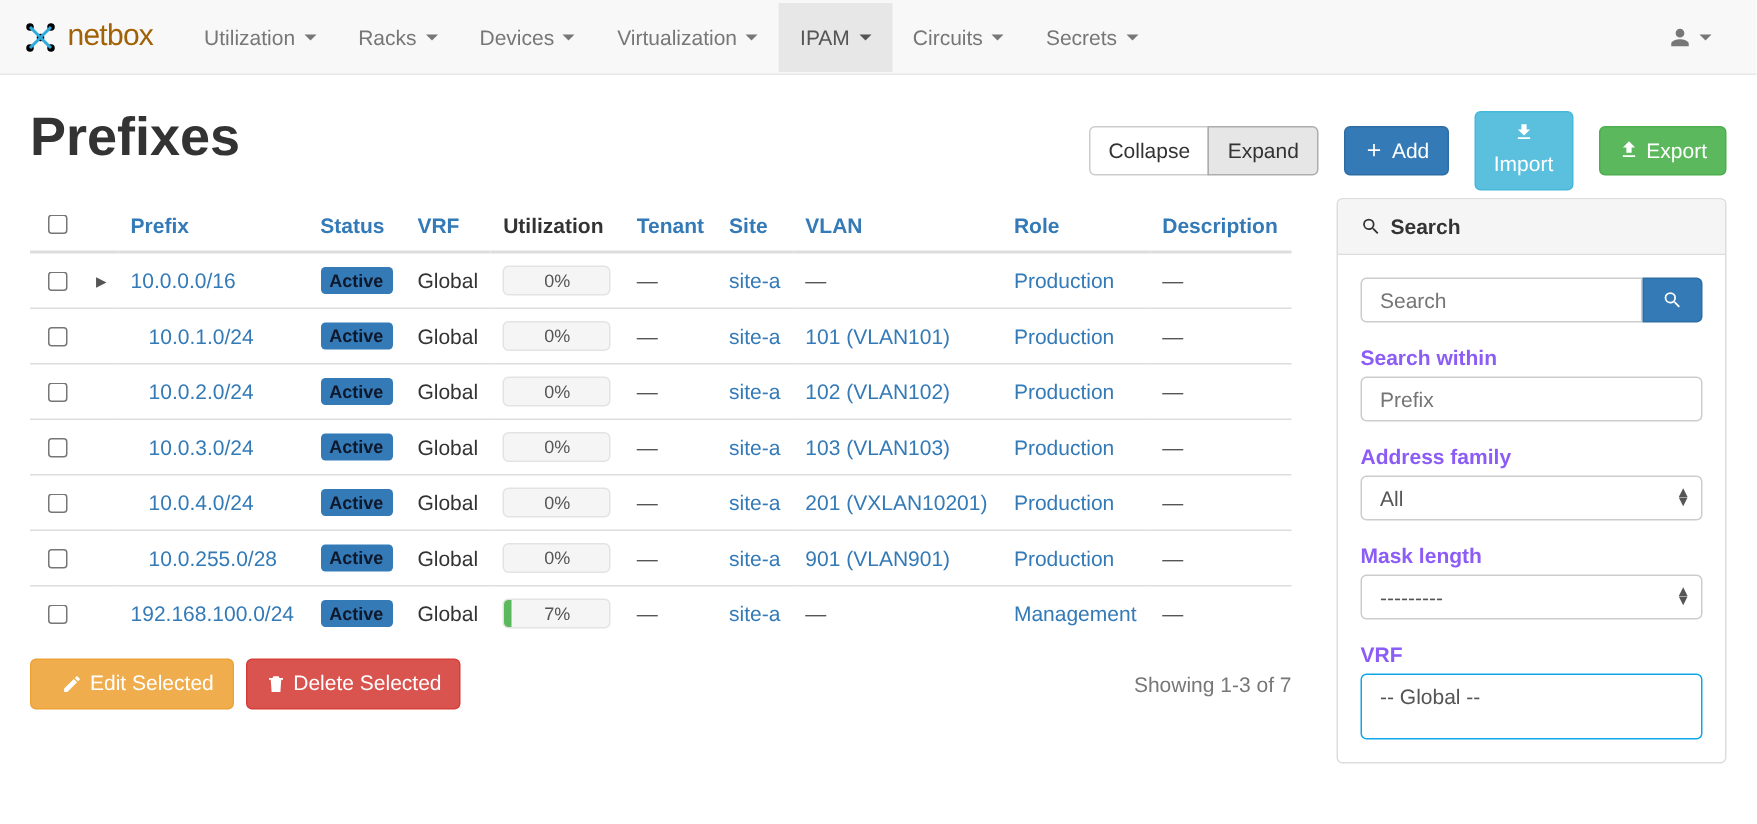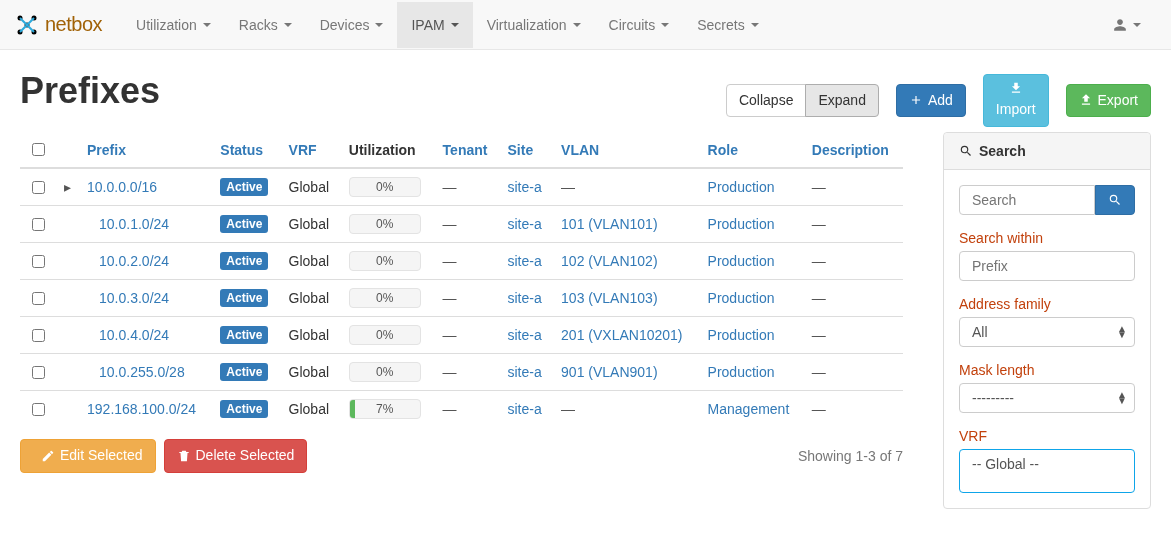--- a/index.html
+++ b/index.html
@@ -82,35 +82,35 @@
   .btn-primary { background: #337ab7; color: #fff; border-color: #2e6da4; }
   .btn-info    { background: #5bc0de; color: #fff; border-color: #46b8da; flex-direction: column; }
   .btn-success { background: #5cb85c; color: #fff; border-color: #4cae4c; }
   .btn-warning { background: #f0ad4e; color: #fff; border-color: #eea236; padding-left: 20px; }
   .btn-danger  { background: #d9534f; color: #fff; border-color: #d43f3a; }
   .btn-group { display:flex; }
   .btn-group .btn:first-child { border-radius:4px 0 0 4px; }
   .btn-group .btn:last-child { border-radius:0 4px 4px 0; margin-left:-1px;}
   .columns { display:flex; gap:30px; }
   .col-main { flex: 1; }
-  .col-side { width: 208px; margin-left: 10px; }
+  .col-side { width: 260px; }
   table.prefix-table { width: 100%; border-collapse: collapse; }
   table.prefix-table th, table.prefix-table td {
     padding: 8px;
     border-top: 1px solid #ddd;
     text-align: left;
     vertical-align: middle;
   }
   table.prefix-table thead th { border-top:none; border-bottom: 2px solid #ddd; font-weight:700;}
   table.prefix-table thead th a { color:#337ab7; }
   .checkbox-cell { width: 28px; }
   .toggle-cell { width:14px; color:#555; text-align:right; padding-right:0;}
   .label-status {
     display:inline-block;
-    background:#337ab7; color:#ffffff;
+    background:#337ab7; color:#0f172a;
     font-size:12px; font-weight:700;
     padding:2px 6px; border-radius:3px;
   }
   .util-bar {
     position:relative;
     background:#f5f5f5;
     border:1px solid #e3e3e3;
     border-radius:4px;
     height:20px;
     width:72px;
@@ -134,21 +134,21 @@
   .panel-heading {
     background:#f5f5f5;
     border-bottom:1px solid #ddd;
     padding:10px 15px;
     border-radius:4px 4px 0 0;
     font-weight:700;
     display:flex; align-items:center; gap:6px;
   }
   .panel-body { padding:15px; }
   .form-group { margin-bottom:15px; }
-  .form-group label { display:block; margin-bottom:5px; color:#c2410c; font-weight:400;}
+  .form-group label { display:block; margin-bottom:5px; color:#8b5cf6; font-weight:700;}
   .form-control {
     display:block; width:100%;
     padding:6px 12px; font-size:14px;
     border:1px solid #ccc; border-radius:4px;
     background:#fff; color:#555;
   }
   .input-group { display:flex; }
   .input-group .form-control { border-radius:4px 0 0 4px; flex:1;}
   .input-group .btn { border-radius:0 4px 4px 0; }
   .select-wrap { position:relative; }
@@ -189,26 +189,26 @@
         <span class="caret"></span>
       </a>
       <a class="nav-item">
         <span>Racks</span>
         <span class="caret"></span>
       </a>
       <a class="nav-item">
         <span>Devices</span>
         <span class="caret"></span>
       </a>
+      <a class="nav-item">
+        <span>Virtualization</span>
+        <span class="caret"></span>
+      </a>
       <a class="nav-item active">
         <span>IPAM</span>
-        <span class="caret"></span>
-      </a>
-      <a class="nav-item">
-        <span>Virtualization</span>
         <span class="caret"></span>
       </a>
       <a class="nav-item">
         <span>Circuits</span>
         <span class="caret"></span>
       </a>
       <a class="nav-item">
         <span>Secrets</span>
         <span class="caret"></span>
       </a>

